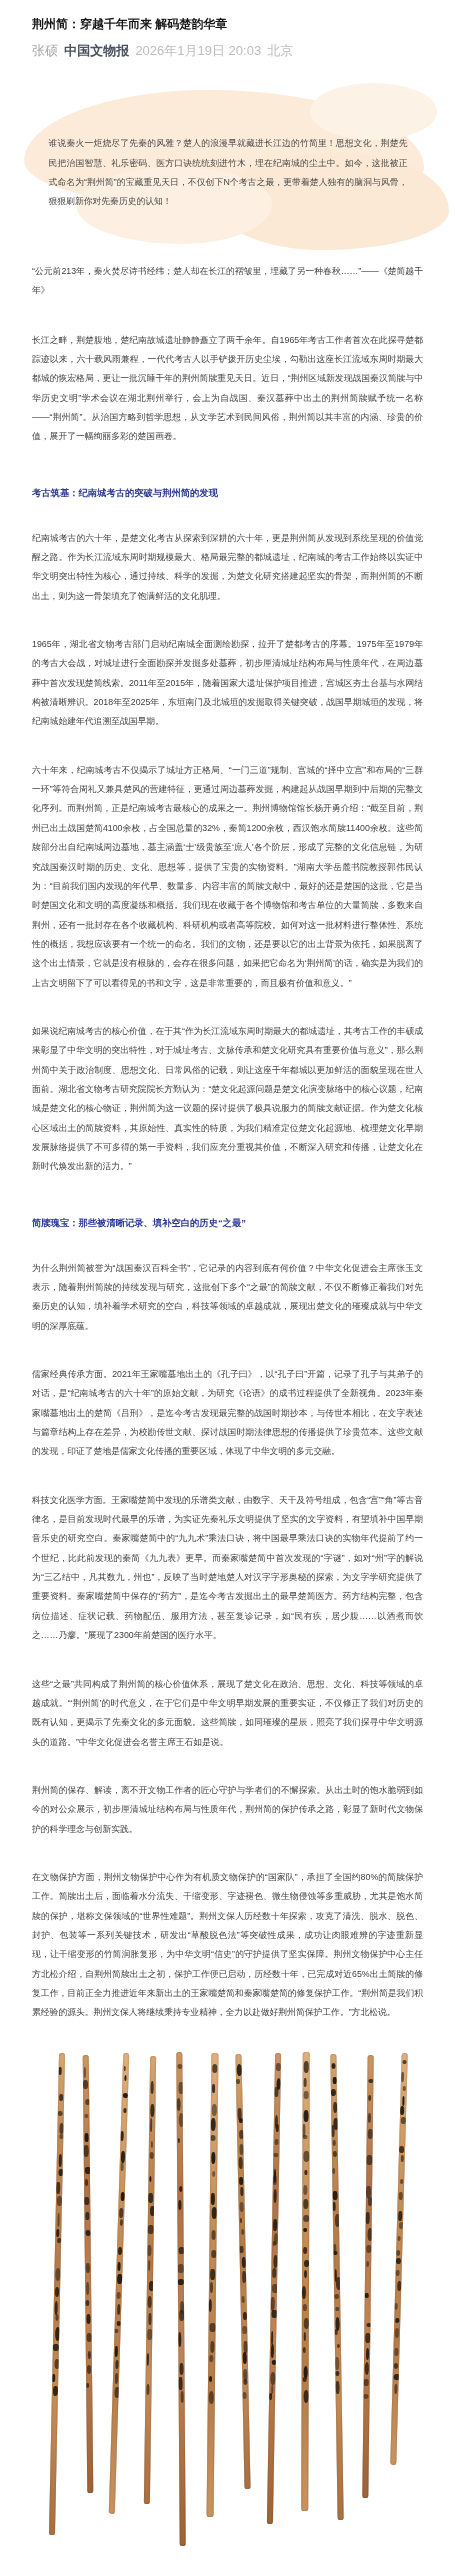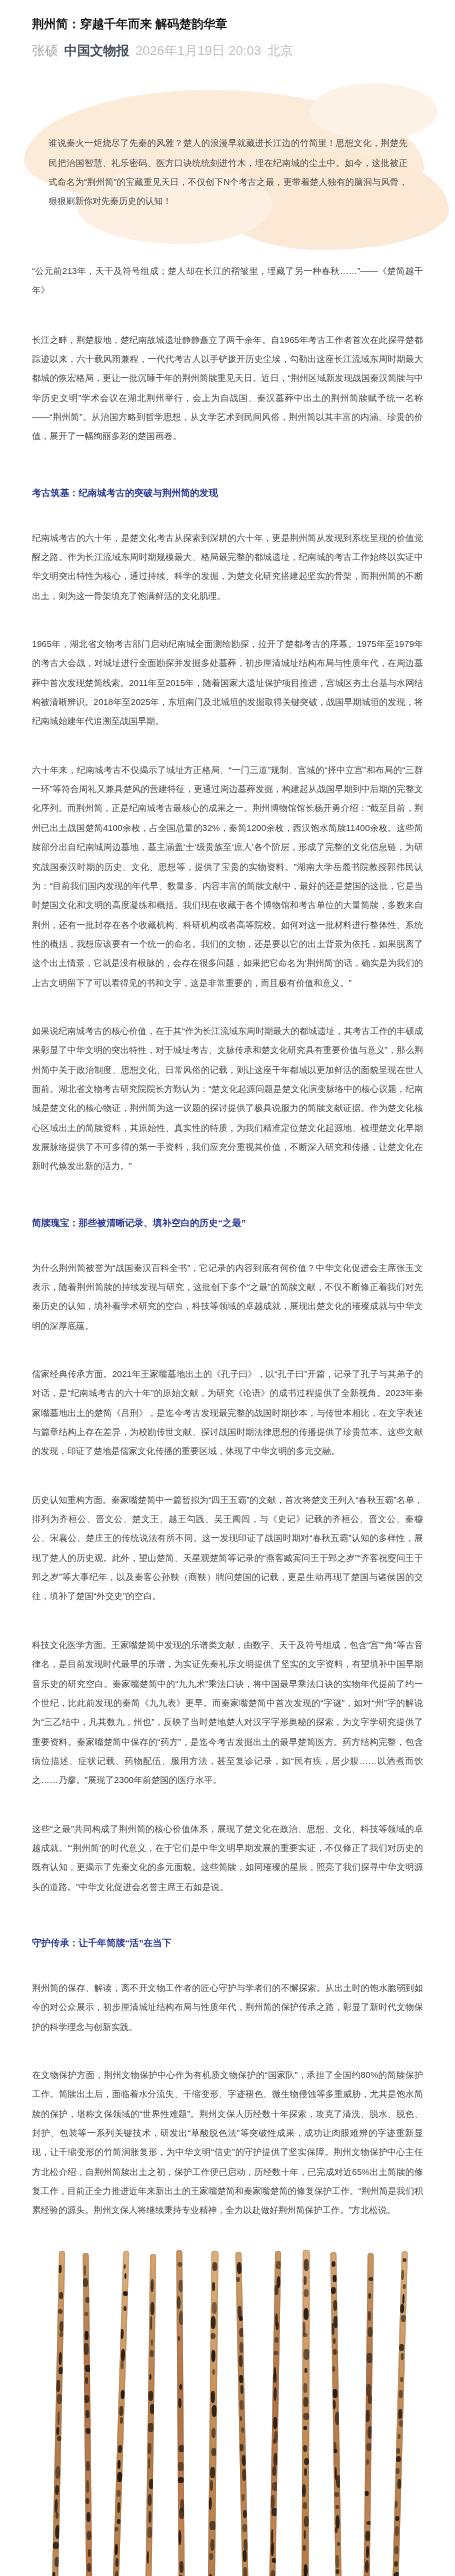--- a/index.html
+++ b/index.html
@@ -62,38 +62,36 @@
   </div>
 
   <div class="intro-wrap">
     <div class="blob b1"></div>
     <div class="blob b2"></div>
     <div class="blob b3"></div>
     <div class="blob b4"></div>
     <p class="intro-text">谁说秦火一炬烧尽了先秦的风雅？楚人的浪漫早就藏进长江边的竹简里！思想文化，荆楚先民把治国智慧、礼乐密码、医方口诀统统刻进竹木，埋在纪南城的尘土中。如今，这批被正式命名为“荆州简”的宝藏重见天日，不仅创下N个考古之最，更带着楚人独有的脑洞与风骨，狠狠刷新你对先秦历史的认知！</p>
   </div>
 
-  <p class="quote-para">“公元前213年，天干及符号组成；楚人却在长江的褶皱里，埋藏了另一种春秋……”——《楚简越千年》</p>
+  <p class="quote-para">“公元前213年，秦火焚尽诗书经纬；楚人却在长江的褶皱里，埋藏了另一种春秋……”——《楚简越千年》</p>
 
   <p class="para">长江之畔，荆楚腹地，楚纪南故城遗址静静矗立了两千余年。自1965年考古工作者首次在此探寻楚都踪迹以来，六十载风雨兼程，一代代考古人以手铲拨开历史尘埃，勾勒出这座长江流域东周时期最大都城的恢宏格局，更让一批沉睡千年的荆州简牍重见天日。近日，“荆州区域新发现战国秦汉简牍与中华历史文明”学术会议在湖北荆州举行，会上为自战国、秦汉墓葬中出土的荆州简牍赋予统一名称——“荆州简”。从治国方略到哲学思想，从文学艺术到民间风俗，荆州简以其丰富的内涵、珍贵的价值，展开了一幅绚丽多彩的楚国画卷。</p>
 
   <h2 class="sec-heading">考古筑基：纪南城考古的突破与荆州简的发现</h2>
   <p class="para">纪南城考古的六十年，是楚文化考古从探索到深耕的六十年，更是荆州简从发现到系统呈现的价值觉醒之路。作为长江流域东周时期规模最大、格局最完整的都城遗址，纪南城的考古工作始终以实证中华文明突出特性为核心，通过持续、科学的发掘，为楚文化研究搭建起坚实的骨架，而荆州简的不断出土，则为这一骨架填充了饱满鲜活的文化肌理。</p>
   <p class="para">1965年，湖北省文物考古部门启动纪南城全面测绘勘探，拉开了楚都考古的序幕。1975年至1979年的考古大会战，对城址进行全面勘探并发掘多处墓葬，初步厘清城址结构布局与性质年代，在周边墓葬中首次发现楚简线索。2011年至2015年，随着国家大遗址保护项目推进，宫城区夯土台基与水网结构被清晰辨识。2018年至2025年，东垣南门及北城垣的发掘取得关键突破，战国早期城垣的发现，将纪南城始建年代追溯至战国早期。</p>
   <p class="para">六十年来，纪南城考古不仅揭示了城址方正格局、“一门三道”规制、宫城的“择中立宫”和布局的“三群一环”等符合周礼又兼具楚风的营建特征，更通过周边墓葬发掘，构建起从战国早期到中后期的完整文化序列。而荆州简，正是纪南城考古最核心的成果之一。荆州博物馆馆长杨开勇介绍：“截至目前，荆州已出土战国楚简4100余枚，占全国总量的32%，秦简1200余枚，西汉饱水简牍11400余枚。这些简牍部分出自纪南城周边墓地，墓主涵盖‘士’级贵族至‘庶人’各个阶层，形成了完整的文化信息链，为研究战国秦汉时期的历史、文化、思想等，提供了宝贵的实物资料。”湖南大学岳麓书院教授郭伟民认为：“目前我们国内发现的年代早、数量多、内容丰富的简牍文献中，最好的还是楚国的这批，它是当时楚国文化和文明的高度凝练和概括。我们现在收藏于各个博物馆和考古单位的大量简牍，多数来自荆州，还有一批封存在各个收藏机构、科研机构或者高等院校。如何对这一批材料进行整体性、系统性的概括，我想应该要有一个统一的命名。我们的文物，还是要以它的出土背景为依托，如果脱离了这个出土情景，它就是没有根脉的，会存在很多问题，如果把它命名为‘荆州简’的话，确实是为我们的上古文明留下了可以看得见的书和文字，这是非常重要的，而且极有价值和意义。”</p>
   <p class="para">如果说纪南城考古的核心价值，在于其“作为长江流域东周时期最大的都城遗址，其考古工作的丰硕成果彰显了中华文明的突出特性，对于城址考古、文脉传承和楚文化研究具有重要价值与意义”，那么荆州简中关于政治制度、思想文化、日常风俗的记载，则让这座千年都城以更加鲜活的面貌呈现在世人面前。湖北省文物考古研究院院长方勤认为：“楚文化起源问题是楚文化演变脉络中的核心议题，纪南城是楚文化的核心物证，荆州简为这一议题的探讨提供了极具说服力的简牍文献证据。作为楚文化核心区域出土的简牍资料，其原始性、真实性的特质，为我们精准定位楚文化起源地、梳理楚文化早期发展脉络提供了不可多得的第一手资料，我们应充分重视其价值，不断深入研究和传播，让楚文化在新时代焕发出新的活力。”</p>
 
   <h2 class="sec-heading">简牍瑰宝：那些被清晰记录、填补空白的历史“之最”</h2>
   <p class="para">为什么荆州简被誉为“战国秦汉百科全书”，它记录的内容到底有何价值？中华文化促进会主席张玉文表示，随着荆州简牍的持续发现与研究，这批创下多个“之最”的简牍文献，不仅不断修正着我们对先秦历史的认知，填补着学术研究的空白，科技等领域的卓越成就，展现出楚文化的璀璨成就与中华文明的深厚底蕴。</p>
   <p class="para">儒家经典传承方面。2021年王家嘴墓地出土的《孔子曰》，以“孔子曰”开篇，记录了孔子与其弟子的对话，是“纪南城考古的六十年”的原始文献，为研究《论语》的成书过程提供了全新视角。2023年秦家嘴墓地出土的楚简《吕刑》，是迄今考古发现最完整的战国时期抄本，与传世本相比，在文字表述与篇章结构上存在差异，为校勘传世文献、探讨战国时期法律思想的传播提供了珍贵范本。这些文献的发现，印证了楚地是儒家文化传播的重要区域，体现了中华文明的多元交融。</p>
-  <p class="para">历史认知重构方面。秦家嘴楚简中一篇暂拟为“四王五霸”的文献，首次将楚文王列入“春秋五霸”名单，排列为齐桓公、晋文公、楚文王、越王勾践、吴王阖闾，与《史记》记载的齐桓公、晋文公、秦穆公、宋襄公、楚庄王的传统说法有所不同。这一发现印证了战国时期对“春秋五霸”认知的多样性，展现了楚人的历史观。此外，望山楚简、天星观楚简等记录的“燕客臧宾问王于郢之岁”“齐客祝窔问王于郢之岁”等大事纪年，以及秦客公孙鞅（商鞅）聘问楚国的记载，更是生动再现了楚国与诸侯国的交往，填补了楚国“外交史”的空白。</p>
   <p class="para">科技文化医学方面。王家嘴楚简中发现的乐谱类文献，由数字、天干及符号组成，包含“宫”“角”等古音律名，是目前发现时代最早的乐谱，为实证先秦礼乐文明提供了坚实的文字资料，有望填补中国早期音乐史的研究空白。秦家嘴楚简中的“九九术”乘法口诀，将中国最早乘法口诀的实物年代提前了约一个世纪，比此前发现的秦简《九九表》更早。而秦家嘴楚简中首次发现的“字谜”，如对“州”字的解说为“三乙结中，凡其数九，州也”，反映了当时楚地楚人对汉字字形奥秘的探索，为文字学研究提供了重要资料。秦家嘴楚简中保存的“药方”，是迄今考古发掘出土的最早楚简医方。药方结构完整，包含病位描述、症状记载、药物配伍、服用方法，甚至复诊记录，如“民有疾，居少腹……以酒煮而饮之……乃瘳。”展现了2300年前楚国的医疗水平。</p>
   <p class="para">这些“之最”共同构成了荆州简的核心价值体系，展现了楚文化在政治、思想、文化、科技等领域的卓越成就。“‘荆州简’的时代意义，在于它们是中华文明早期发展的重要实证，不仅修正了我们对历史的既有认知，更揭示了先秦文化的多元面貌。这些简牍，如同璀璨的星辰，照亮了我们探寻中华文明源头的道路。”中华文化促进会名誉主席王石如是说。</p>
 
-  <h2 class="sec-heading">守护传承：让千年简牍“活”在当下</h2>
   <p class="para">荆州简的保存、解读，离不开文物工作者的匠心守护与学者们的不懈探索。从出土时的饱水脆弱到如今的对公众展示，初步厘清城址结构布局与性质年代，荆州简的保护传承之路，彰显了新时代文物保护的科学理念与创新实践。</p>
   <p class="para">在文物保护方面，荆州文物保护中心作为有机质文物保护的“国家队”，承担了全国约80%的简牍保护工作。简牍出土后，面临着水分流失、干缩变形、字迹褪色、微生物侵蚀等多重威胁，尤其是饱水简牍的保护，堪称文保领域的“世界性难题”。荆州文保人历经数十年探索，攻克了清洗、脱水、脱色、封护、包装等一系列关键技术，研发出“草酸脱色法”等突破性成果，成功让肉眼难辨的字迹重新显现，让干缩变形的竹简润胀复形，为中华文明“信史”的守护提供了坚实保障。荆州文物保护中心主任方北松介绍，自荆州简牍出土之初，保护工作便已启动，历经数十年，已完成对近65%出土简牍的修复工作，目前正全力推进近年来新出土的王家嘴楚简和秦家嘴楚简的修复保护工作。“荆州简是我们积累经验的源头。荆州文保人将继续秉持专业精神，全力以赴做好荆州简保护工作。”方北松说。</p>
 
   <div class="figure1">
     <div class="slip-row">
       <div class="slip c1" style="height:482px;margin-top:1px;transform:rotate(1.2deg)">
           <i style="top:2.9470850480109743%;height:1.5249408436213994%;width:45.20383230452675%;left:7.9872256515775035%;opacity:0.88"></i>
           <i style="top:8.459409487145448%;height:1.5256970164609054%;width:62.660108024691354%;left:15.56155692729767%;opacity:0.79"></i>
           <i style="top:11.993349484490464%;height:1.1469084362139919%;width:79.02713477366255%;left:1.3626114540466392%;opacity:0.66"></i>
           <i style="top:14.623585778131776%;height:2.148675411522634%;width:72.70897633744856%;left:25.728480795610427%;opacity:0.69"></i>

